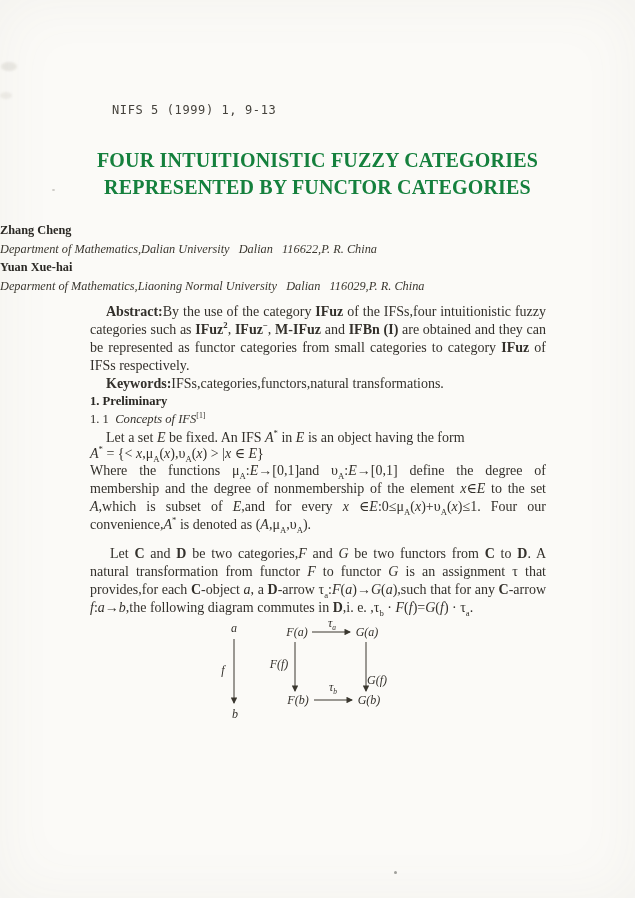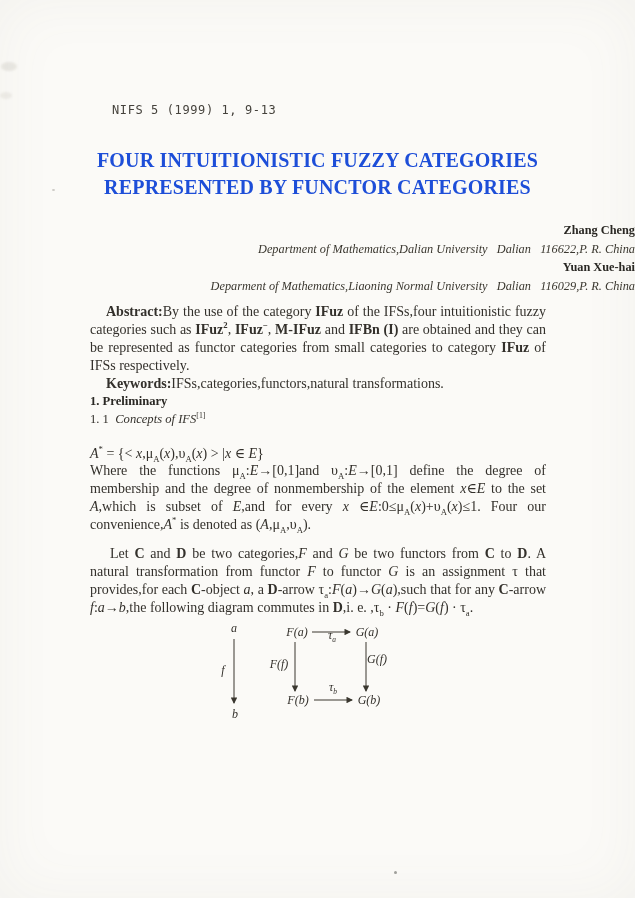--- a/index.html
+++ b/index.html
@@ -22,26 +22,26 @@
   .a4{left:52px;top:189px;width:3px;height:2px;background:#b9b7b0;opacity:.7;}
 
   .journal-header{
     position:absolute;left:112px;top:103px;
     font-family:"DejaVu Sans Mono","Liberation Mono",monospace;
     font-size:12px;letter-spacing:.6px;color:#45423c;
   }
   .title{
     position:absolute;left:0;right:0;top:147px;margin:0;
     text-align:center;font-size:20px;font-weight:700;line-height:27px;
-    letter-spacing:.2px;color:#1d4ed8;
+    letter-spacing:.2px;color:#15803d;
   }
   .title .tl{display:block;}
   .authors{
     position:absolute;left:0;right:0;top:221px;
-    text-align:right;font-size:12.3px;line-height:18.5px;
+    text-align:left;font-size:12.3px;line-height:18.5px;
   }
   .aname{font-weight:700;color:#2a2824;}
   .affil{font-style:italic;color:#3a372f;}
   .block{position:absolute;left:90px;width:456px;margin:0;font-size:14px;}
   .just{text-align:justify;}
   .abs{top:303px;line-height:17.9px;}
   .abs p{margin:0;}
   .ind{text-indent:16px;}
   .ind2{text-indent:20px;}
   .h1s{position:absolute;left:90px;top:394px;font-size:12.6px;font-weight:700;color:#2a2824;}
@@ -64,24 +64,24 @@
     position:absolute;transform:translate(-50%,-50%);
     font-style:italic;color:#33302b;white-space:nowrap;background:transparent;
   }
   .n-a{left:56px;top:16px;}
   .n-b{left:57px;top:102px;}
   .l-f{left:45px;top:58px;}
   .n-fa{left:119px;top:20px;}
   .n-ga{left:189px;top:20px;}
   .n-fb{left:120px;top:88px;text-align:right;}
   .n-gb{left:191px;top:88px;}
-  .l-ta{left:154px;top:23px;}
+  .l-ta{left:154px;top:11px;}
   .l-tb{left:155px;top:75px;}
   .l-ff{left:101px;top:52px;}
-  .l-gf{left:199px;top:47px;}
+  .l-gf{left:199px;top:68px;}
 </style>
 </head>
 <body>
 
 <div class="page">
 
   <div class="artifact a1"></div>
   <div class="artifact a2"></div>
   <div class="artifact a3"></div>
   <div class="artifact a4"></div>
@@ -102,20 +102,21 @@
 
   <div class="block abs">
     <p class="just ind"><span class="bf">Abstract:</span><span>By the use of the category </span><span class="bf">IFuz</span><span> of the IFSs,four intuitionistic fuzzy categories such as </span><span class="bf">IFuz</span><sup class="bf">2</sup><span>, </span><span class="bf">IFuz</span><sup class="bf">−</sup><span>, </span><span class="bf">M-IFuz</span><span> and </span><span class="bf">IFBn</span><span class="bf"> (I)</span><span> are obtained and they can be represented as functor categories from small categories to category </span><span class="bf">IFuz</span><span> of IFSs respectively.</span></p>
     <p class="ind"><span class="bf">Keywords:</span><span>IFSs,categories,functors,natural transformations.</span></p>
   </div>
 
   <div class="h1s">1. Preliminary</div>
 
   <div class="h2s s11"><span>1. 1&nbsp;&nbsp;</span><span class="it">Concepts of IFS</span><sup>[1]</sup></div>
 
+  <p class="block parlet"><span>Let a set </span><span class="it">E</span><span> be fixed. An IFS </span><span class="it">A</span><sup>*</sup><span> in </span><span class="it">E</span><span> is an object having the form</span></p>
 
   <div class="block formula"><span class="it">A</span><sup>*</sup><span> = {&lt; </span><span class="it">x</span><span>,μ</span><sub>A</sub><span>(</span><span class="it">x</span><span>),υ</span><sub>A</sub><span>(</span><span class="it">x</span><span>) &gt; |</span><span class="it">x</span><span> ∈ </span><span class="it">E</span><span>}</span></div>
 
   <p class="block just parwhere"><span>Where the functions μ</span><sub>A</sub><span>:</span><span class="it">E</span><span>→[0,1]and υ</span><sub>A</sub><span>:</span><span class="it">E</span><span>→[0,1] define the degree of membership and the degree of nonmembership of the element </span><span class="it">x</span><span>∈</span><span class="it">E</span><span> to the set </span><span class="it">A</span><span>,which is subset of </span><span class="it">E</span><span>,and for every </span><span class="it">x</span><span> ∈</span><span class="it">E</span><span>:0≤μ</span><sub>A</sub><span>(</span><span class="it">x</span><span>)+υ</span><sub>A</sub><span>(</span><span class="it">x</span><span>)≤1. Four our convenience,</span><span class="it">A</span><sup>*</sup><span> is denoted as (</span><span class="it">A</span><span>,μ</span><sub>A</sub><span>,υ</span><sub>A</sub><span>).</span></p>
 
 
   <p class="block just ind2 parnat"><span>Let </span><span class="bf">C</span><span> and </span><span class="bf">D</span><span> be two categories,</span><span class="it">F</span><span> and </span><span class="it">G</span><span> be two functors from </span><span class="bf">C</span><span> to </span><span class="bf">D</span><span>. A natural transformation from functor </span><span class="it">F</span><span> to functor </span><span class="it">G</span><span> is an assignment τ that provides,for each </span><span class="bf">C</span><span>-object </span><span class="it">a</span><span>, a </span><span class="bf">D</span><span>-arrow τ</span><sub>a</sub><span>:</span><span class="it">F</span><span>(</span><span class="it">a</span><span>)→</span><span class="it">G</span><span>(</span><span class="it">a</span><span>),such that for any </span><span class="bf">C</span><span>-arrow </span><span class="it">f</span><span>:</span><span class="it">a</span><span>→</span><span class="it">b</span><span>,the following diagram commutes in </span><span class="bf">D</span><span>,i. e. ,τ</span><sub>b</sub><span> · </span><span class="it">F</span><span>(</span><span class="it">f</span><span>)=</span><span class="it">G</span><span>(</span><span class="it">f</span><span>) · τ</span><sub>a</sub><span>.</span></p>
 
   <div class="diagram">
     <svg width="292" height="112" viewBox="0 0 292 112">

